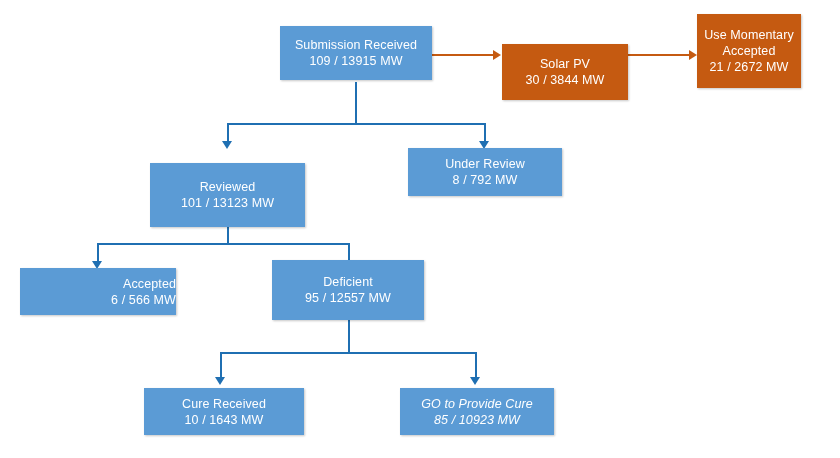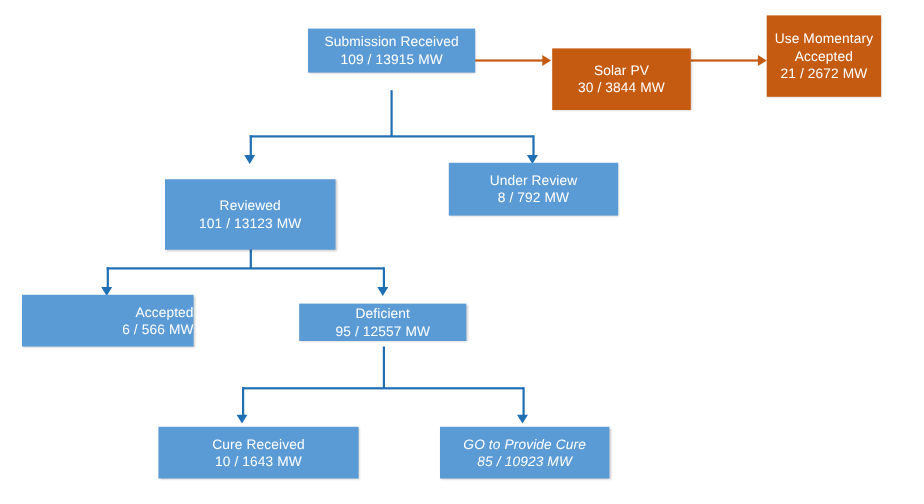--- a/index.html
+++ b/index.html
@@ -87,21 +87,21 @@
   <div class="conn v-line" style="left:348px; top:243px; height:19px;"></div>
   <div class="arrow-down" style="left:343px; top:261px;"></div>
 
   <div class="conn v-line" style="left:348px; top:315px; height:38px;"></div>
   <div class="conn h-line" style="left:220px; top:352px; width:256px;"></div>
   <div class="conn v-line" style="left:220px; top:352px; height:26px;"></div>
   <div class="arrow-down" style="left:215px; top:377px;"></div>
   <div class="conn v-line" style="left:475px; top:352px; height:26px;"></div>
   <div class="arrow-down" style="left:470px; top:377px;"></div>
 
-  <div class="node blue" style="left:280px; top:26px; width:152px; height:40px;">
+  <div class="node blue" style="left:280px; top:26px; width:152px; height:54px;">
     <span class="ln">Submission Received</span>
     <span class="ln">109 / 13915 MW</span>
   </div>
 
   <div class="node orange" style="left:502px; top:44px; width:126px; height:56px;">
     <span class="ln">Solar PV</span>
     <span class="ln">30 / 3844 MW</span>
   </div>
 
   <div class="node orange" style="left:697px; top:14px; width:104px; height:74px;">
@@ -118,26 +118,26 @@
   <div class="node blue" style="left:408px; top:148px; width:154px; height:48px;">
     <span class="ln">Under Review</span>
     <span class="ln">8 / 792 MW</span>
   </div>
 
   <div class="node blue" style="left:20px; top:268px; width:156px; height:47px;align-items:flex-end;">
     <span class="ln">Accepted</span>
     <span class="ln">6 / 566 MW</span>
   </div>
 
-  <div class="node blue" style="left:272px; top:276px; width:152px; height:34px;">
+  <div class="node blue" style="left:272px; top:260px; width:152px; height:60px;">
     <span class="ln">Deficient</span>
     <span class="ln">95 / 12557 MW</span>
   </div>
 
-  <div class="node blue" style="left:144px; top:388px; width:182px; height:47px;">
+  <div class="node blue" style="left:144px; top:388px; width:160px; height:47px;">
     <span class="ln">Cure Received</span>
     <span class="ln">10 / 1643 MW</span>
   </div>
 
   <div class="node blue" style="left:400px; top:388px; width:154px; height:47px;font-style:italic;">
     <span class="ln">GO to Provide Cure</span>
     <span class="ln">85 / 10923 MW</span>
   </div>
 
 </div>

